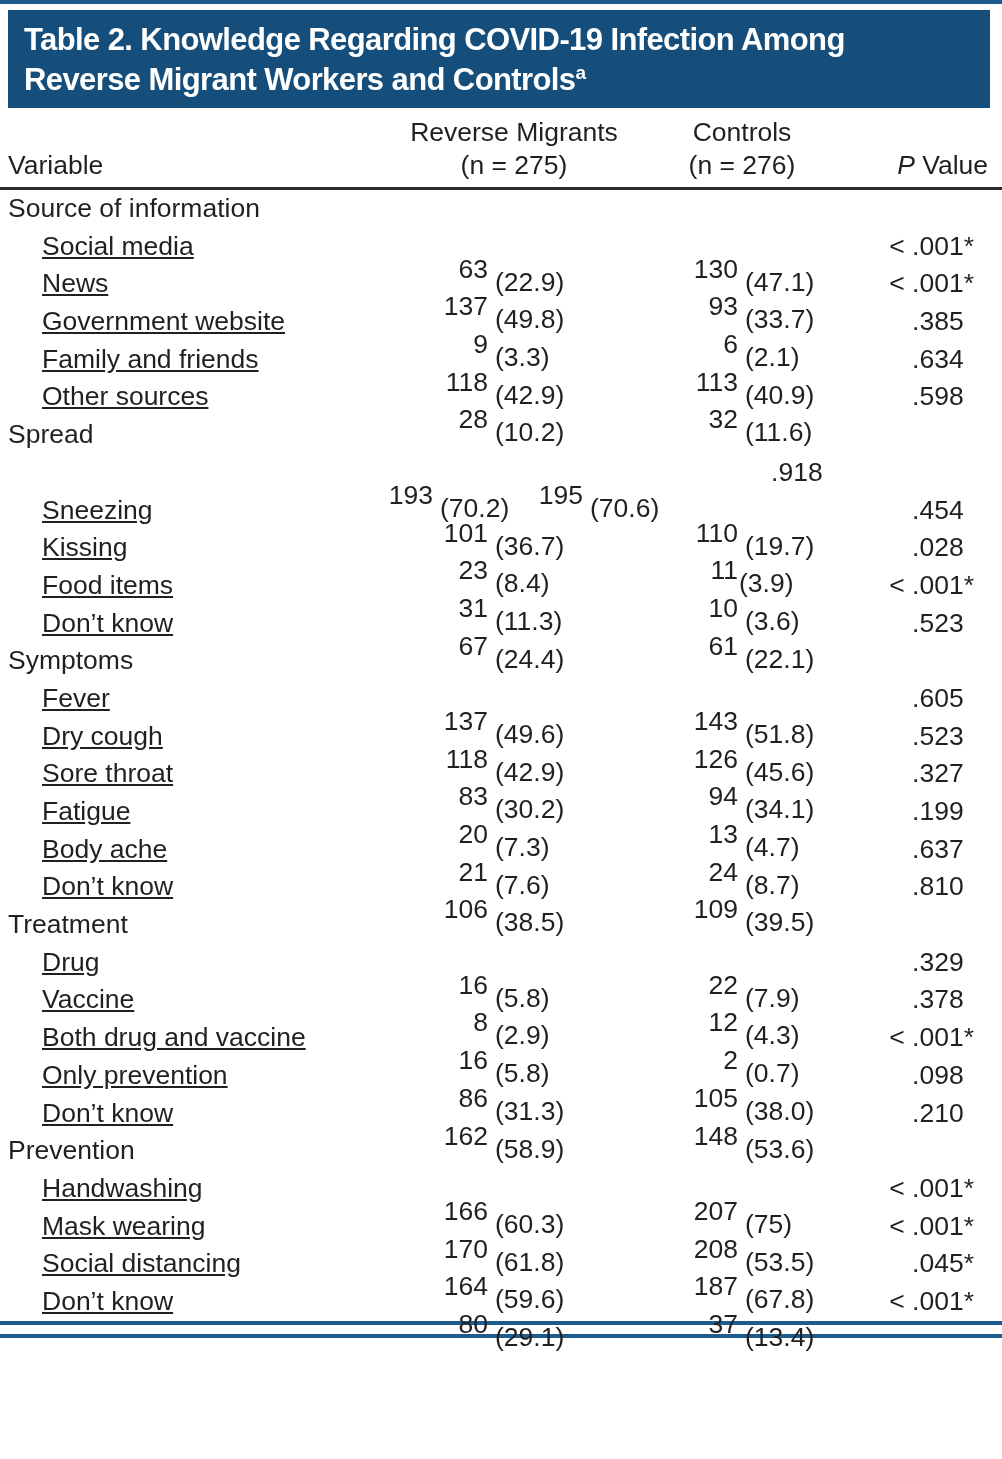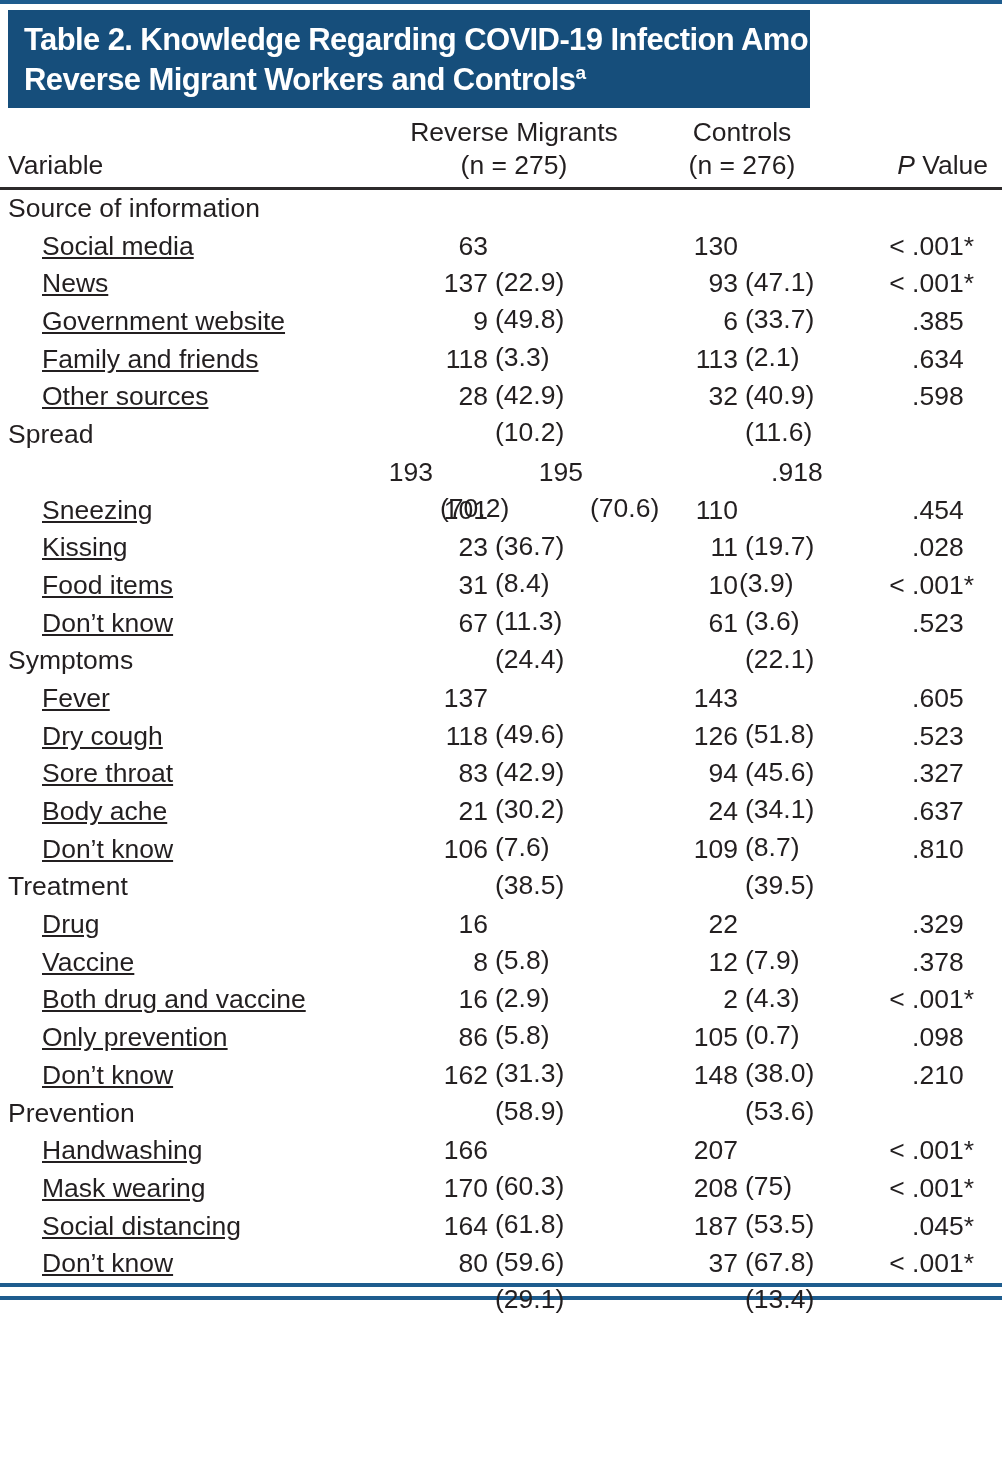--- a/index.html
+++ b/index.html
@@ -14,21 +14,21 @@
   }
   .page { width: 1002px; position: relative; }
 
   .rule-blue-top { height: 4px; background: #1e5c8e; margin-bottom: 6px; }
   .rule-blue { height: 4px; background: #1e5c8e; }
   .rule-dark { height: 3px; background: #2d2a2b; }
 
   
   .banner {
     margin-left: 8px;
-    width: 802px;
+    width: 982px;
     height: 98px;
     background: #164e7b;
     box-sizing: border-box;
     padding: 10px 0 0 16px;
   }
   .banner h1 {
     margin: 0;
     color: #ffffff;
     font-size: 31px;
     font-weight: bold;
@@ -66,21 +66,21 @@
     padding-left: 8px;
     padding-right: 28px;
     height: 37.7px;
     line-height: 37.7px;
     font-size: 26.5px;
     white-space: nowrap;
   }
   .row .lab { grid-column: 1; }
   .row.section .lab { grid-column: 1 / -1; }
   .row.data .lab { padding-left: 34px; text-decoration: underline; }
-  .num-r { text-align: right; }
+  .num-r { text-align: right; margin-top: 23px; }
   .pct-l { text-align: left; padding-left: 7px; margin-top: 36px; }
   .pct-l.nospace { padding-left: 1px; }
   .pcell { text-align: right; }
   .star { display: inline-block; }
   .star.hidden { visibility: hidden; }
 
   
   .footnotes {
     box-sizing: border-box;
     padding: 7px 8px 0 8px;
@@ -224,20 +224,28 @@
       </div>
       <div class="row data">
         <div class="lab">Sore throat</div>
         <div class="num-r">83</div>
         <div class="pct-l">(30.2)</div>
         <div class="num-r">94</div>
         <div class="pct-l">(34.1)</div>
         <div class="pcell"><span>.327</span><span class="star hidden">*</span></div>
       </div>
       <div class="row data">
+        <div class="lab">Fatigue</div>
+        <div class="num-r">20</div>
+        <div class="pct-l">(7.3)</div>
+        <div class="num-r">13</div>
+        <div class="pct-l">(4.7)</div>
+        <div class="pcell"><span>.199</span><span class="star hidden">*</span></div>
+      </div>
+      <div class="row data">
         <div class="lab">Body ache</div>
         <div class="num-r">21</div>
         <div class="pct-l">(7.6)</div>
         <div class="num-r">24</div>
         <div class="pct-l">(8.7)</div>
         <div class="pcell"><span>.637</span><span class="star hidden">*</span></div>
       </div>
       <div class="row data">
         <div class="lab">Don’t know</div>
         <div class="num-r">106</div>

